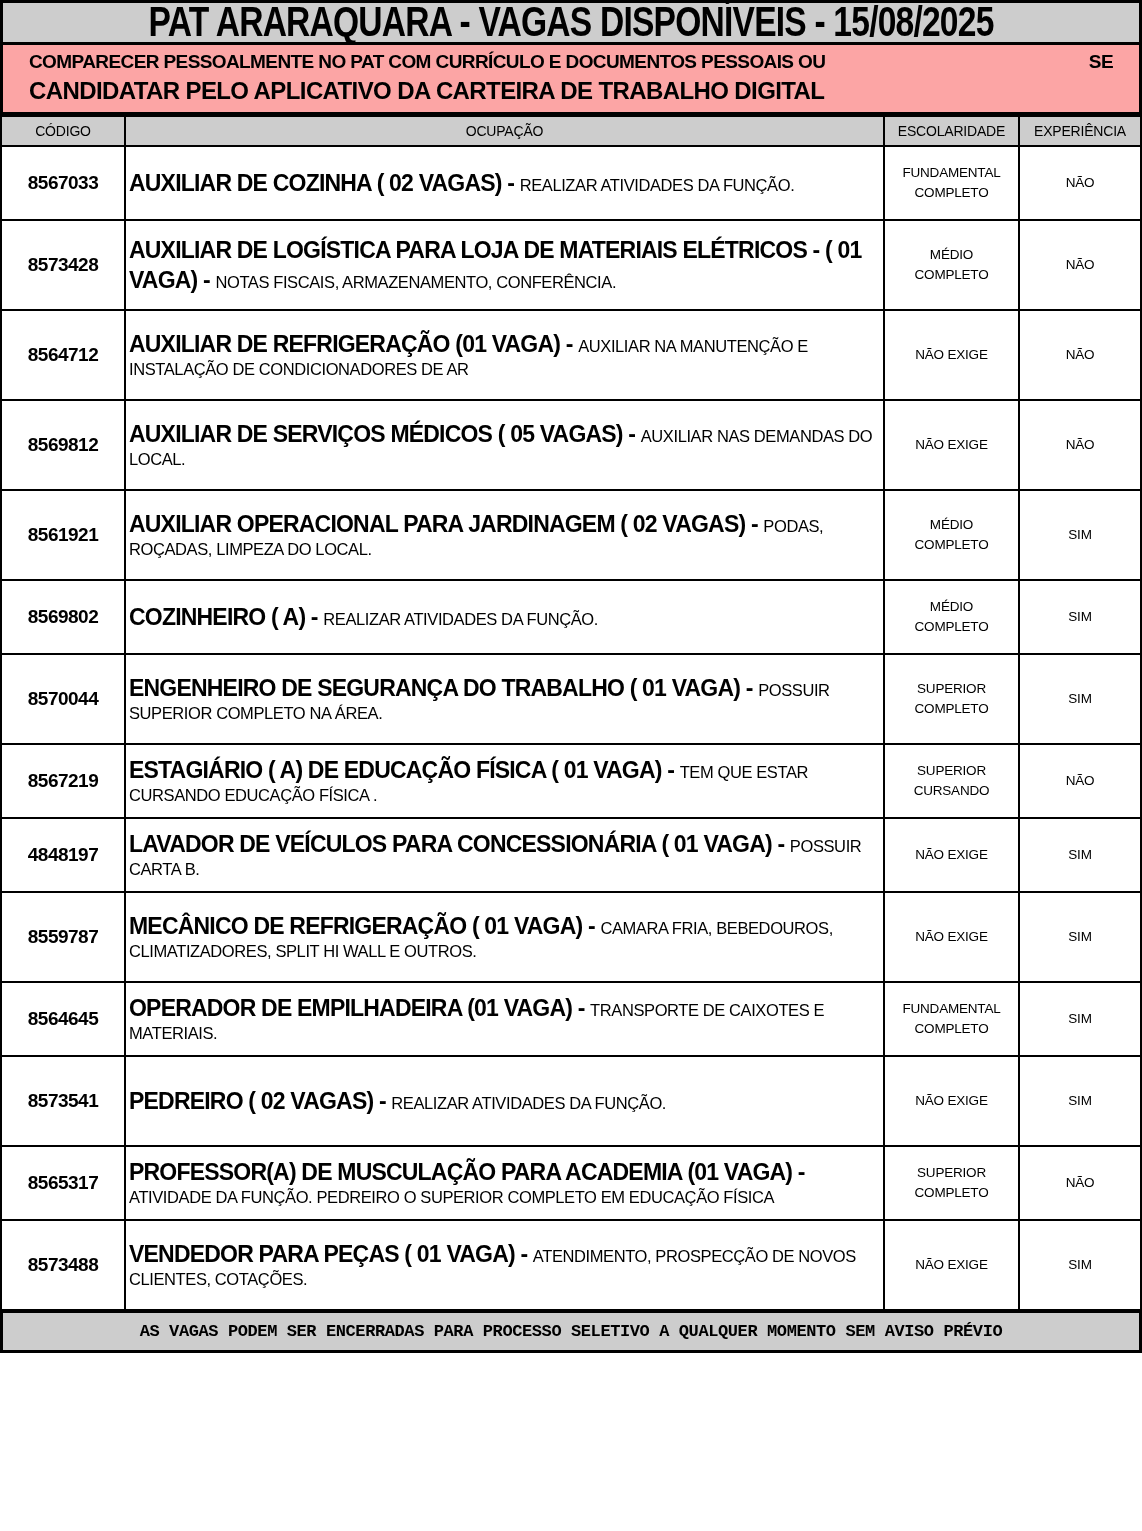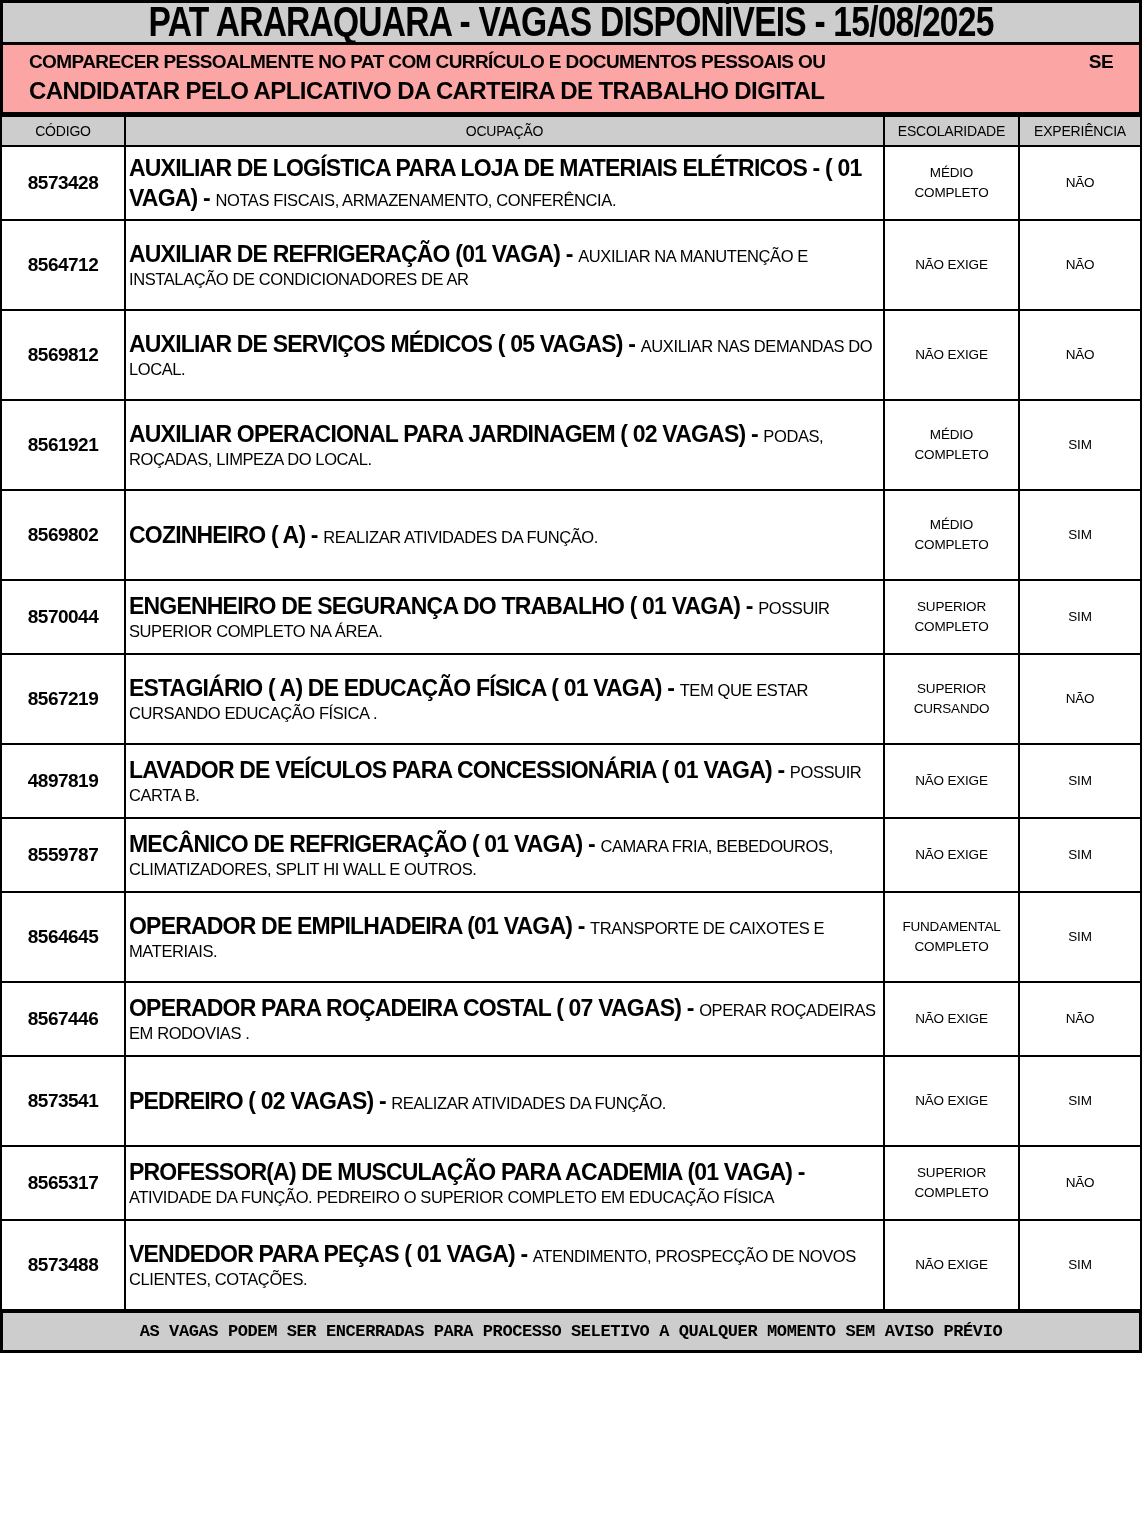--- a/index.html
+++ b/index.html
@@ -163,20 +163,31 @@
     </colgroup>
     <thead>
       <tr>
         <th>CÓDIGO</th>
         <th>OCUPAÇÃO</th>
         <th>ESCOLARIDADE</th>
         <th>EXPERIÊNCIA</th>
       </tr>
     </thead>
     <tbody>
+  <tr>
+    <td class="cell-code">8567033</td>
+    <td class="cell-occ">
+      <span class="job-title">AUXILIAR DE COZINHA ( 02 VAGAS) - </span>
+      <span class="job-desc">REALIZAR ATIVIDADES DA FUNÇÃO.</span>
+    </td>
+    <td class="cell-esc">
+      <span class="esc-inner">FUNDAMENTAL COMPLETO</span>
+    </td>
+    <td class="cell-exp">NÃO</td>
+  </tr>
 
   <tr>
     <td class="cell-code">8573428</td>
     <td class="cell-occ">
       <span class="job-title">AUXILIAR DE LOGÍSTICA PARA LOJA DE MATERIAIS ELÉTRICOS - ( 01 VAGA) - </span>
       <span class="job-desc">NOTAS FISCAIS, ARMAZENAMENTO, CONFERÊNCIA.</span>
     </td>
     <td class="cell-esc">
       <span class="esc-inner">MÉDIO COMPLETO</span>
     </td>
@@ -249,21 +260,21 @@
       <span class="job-title">ESTAGIÁRIO ( A) DE EDUCAÇÃO FÍSICA ( 01 VAGA) - </span>
       <span class="job-desc">TEM QUE ESTAR CURSANDO EDUCAÇÃO FÍSICA .</span>
     </td>
     <td class="cell-esc">
       <span class="esc-inner">SUPERIOR CURSANDO</span>
     </td>
     <td class="cell-exp">NÃO</td>
   </tr>
 
   <tr>
-    <td class="cell-code">4897819</td>
+    <td class="cell-code">4848197</td>
     <td class="cell-occ">
       <span class="job-title">LAVADOR DE VEÍCULOS PARA CONCESSIONÁRIA ( 01 VAGA) - </span>
       <span class="job-desc">POSSUIR CARTA B.</span>
     </td>
     <td class="cell-esc">
       <span class="esc-inner">NÃO EXIGE</span>
     </td>
     <td class="cell-exp">SIM</td>
   </tr>
 
@@ -284,31 +295,20 @@
     <td class="cell-occ">
       <span class="job-title">OPERADOR DE EMPILHADEIRA (01 VAGA) - </span>
       <span class="job-desc">TRANSPORTE DE CAIXOTES E MATERIAIS.</span>
     </td>
     <td class="cell-esc">
       <span class="esc-inner">FUNDAMENTAL COMPLETO</span>
     </td>
     <td class="cell-exp">SIM</td>
   </tr>
 
-  <tr>
-    <td class="cell-code">8567446</td>
-    <td class="cell-occ">
-      <span class="job-title">OPERADOR PARA ROÇADEIRA COSTAL ( 07 VAGAS) - </span>
-      <span class="job-desc">OPERAR ROÇADEIRAS EM RODOVIAS .</span>
-    </td>
-    <td class="cell-esc">
-      <span class="esc-inner">NÃO EXIGE</span>
-    </td>
-    <td class="cell-exp">NÃO</td>
-  </tr>
 
   <tr>
     <td class="cell-code">8573541</td>
     <td class="cell-occ">
       <span class="job-title">PEDREIRO ( 02 VAGAS) - </span>
       <span class="job-desc">REALIZAR ATIVIDADES DA FUNÇÃO.</span>
     </td>
     <td class="cell-esc">
       <span class="esc-inner">NÃO EXIGE</span>
     </td>

